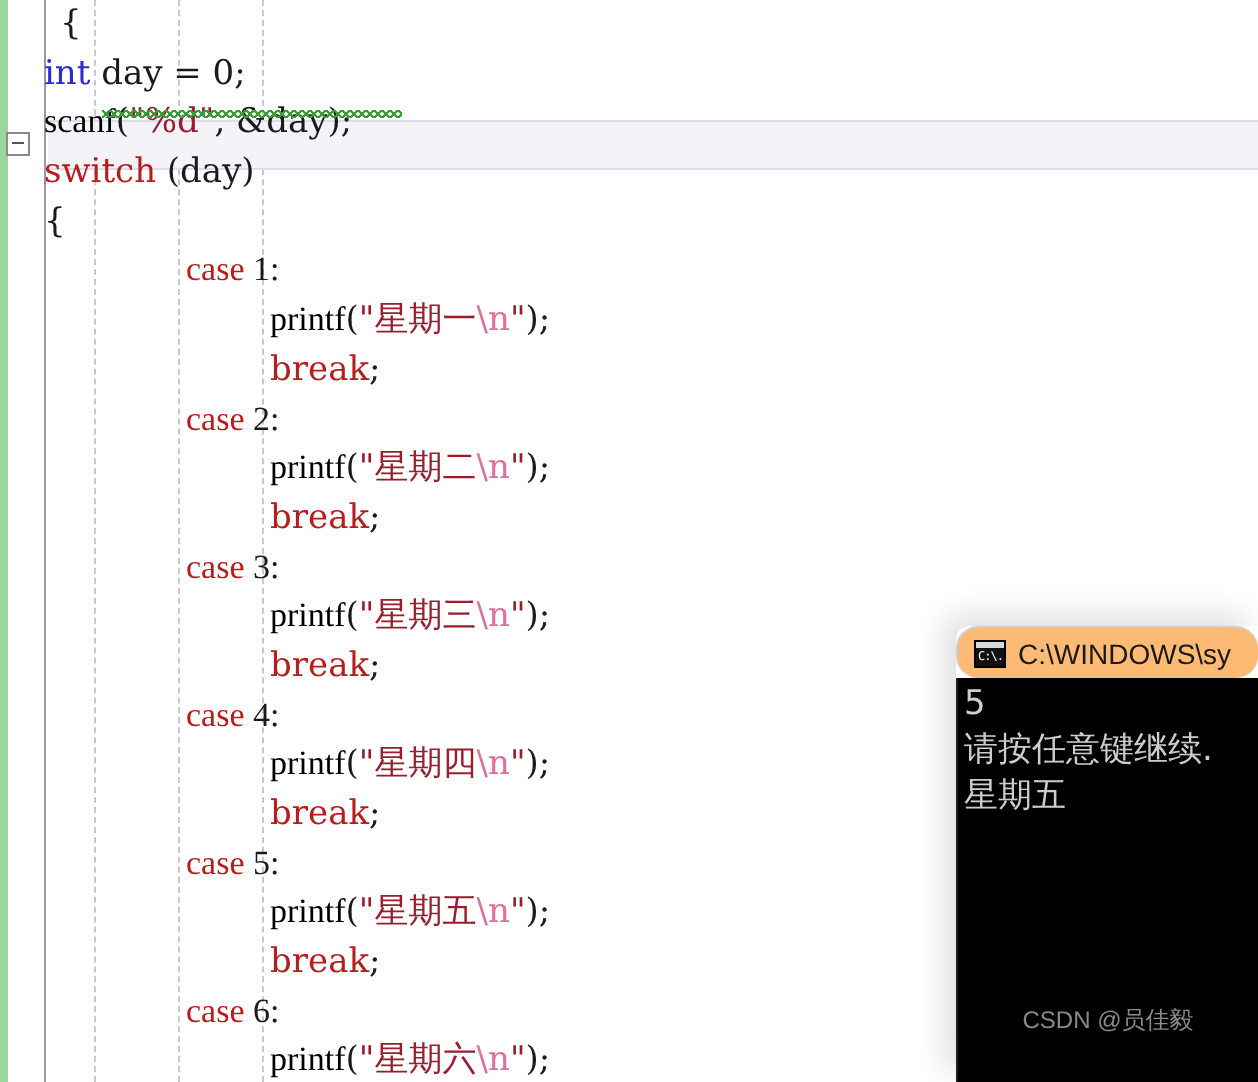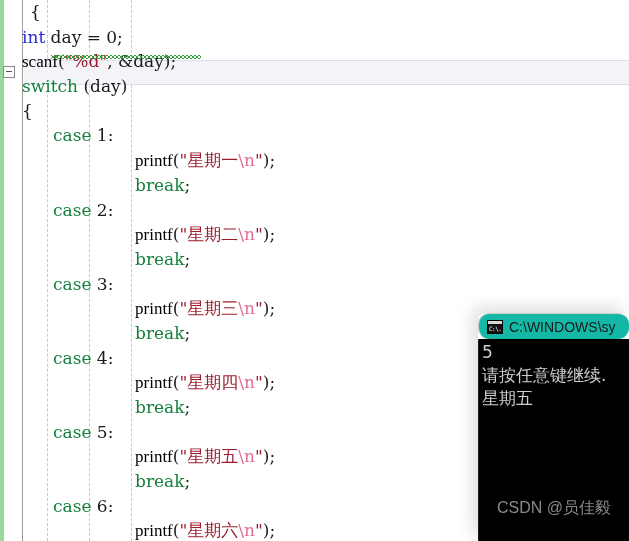--- a/index.html
+++ b/index.html
@@ -54,25 +54,25 @@
   .code{
     position:absolute;left:0;top:0;width:629px;
     font-family:"DejaVu Serif",serif;
     font-size:17px;
     line-height:24.7px;
     white-space:pre;
   }
   .line{height:24.7px;padding-left:0;}
   .ind0{padding-left:30px;}
   .ind1{padding-left:22px;}
-  .ind2{padding-left:53px;}
+  .ind2{padding-left:93px;font-family:Liberation Serif, serif;}
   .ind3{padding-left:135px;}
 
   .kw-blue{color:#2b2bd6;}
-  .kw-purple{color:#15803d;}
+  .kw-purple{color:#b91c1c;}
   .plain{color:#1a1a1a;}
   .fn{color:#000000;font-family:Liberation Serif, serif;}
   .str{color:#9b1c2e;}
   .esc{color:#e0709a;}
   .punct{color:#1a1a1a;}
   .brace{color:#1a1a1a;}
 
   
   .squiggle{
     position:absolute;left:51px;top:55px;width:150px;height:4px;
@@ -84,21 +84,21 @@
   }
 
   
   #console{
     position:absolute;left:478px;top:313px;width:151px;height:228px;
     border-top-left-radius:7px;
     box-shadow:-6px -6px 16px rgba(0,0,0,0.13);
     overflow:hidden;
   }
   .con-title{
-    height:26px;background:#14b8a6;
+    height:26px;background:#fdba74;
     border-top:1px solid #cfcfcf;border-left:1px solid #cfcfcf;
     border-top-left-radius:7px;
     display:flex;align-items:center;gap:6px;padding-left:8px;
     box-sizing:border-box;
     border-radius:11px;
   }
   .con-icon{
     width:16px;height:14px;background:#111;border:1px solid #000;
     box-sizing:border-box;position:relative;flex:0 0 auto;
   }
@@ -119,21 +119,21 @@
     height:202px;background:#000000;position:relative;
     border-left:1px solid #202020;box-sizing:border-box;
     padding:2px 0 0 1px;
   }
   .con-line{
     font-family:"DejaVu Sans",sans-serif;font-size:17px;line-height:23px;
     color:#cccccc;white-space:nowrap;padding-left:2px;
   }
   .watermark{
     position:absolute;left:0;right:0;bottom:22px;text-align:center;
-    font-family:"Liberation Sans",sans-serif;font-size:16px;color:#8a8a8a;
+    font-family:"Liberation Sans",sans-serif;font-size:12px;color:#8a8a8a;
     white-space:nowrap;
   }
 </style>
 </head>
 <body>
 
 <div id="editor">
 
   <div class="change-bar"></div>
   <div class="margin-sep"></div>

